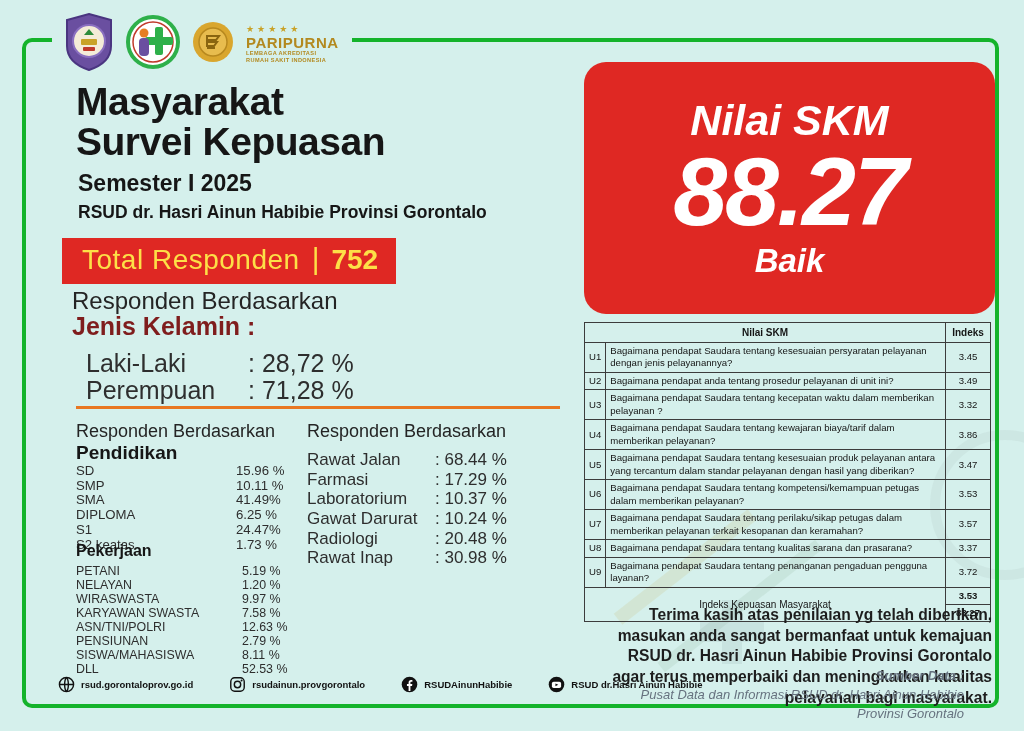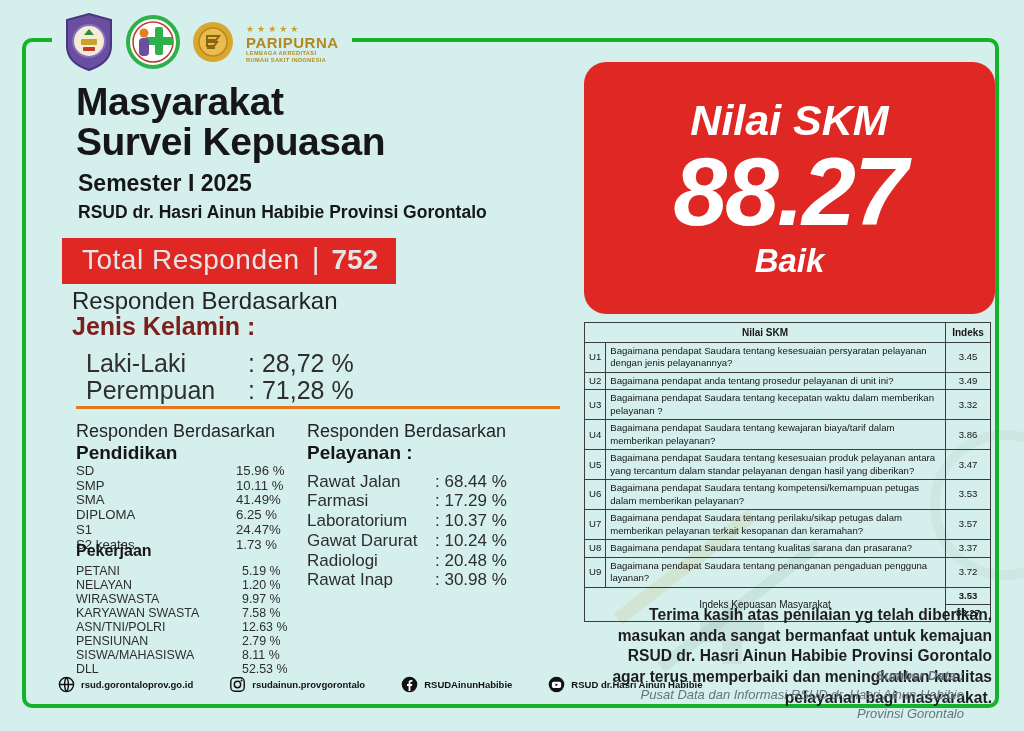--- a/index.html
+++ b/index.html
@@ -37,21 +37,21 @@
   .stars { color:#c9a227; font-size:9px; letter-spacing:3px; }
   .acc-name { color:#b3891f; font-weight:bold; font-size:15px; letter-spacing:.5px; margin-top:1px;}
   .acc-sub { color:#b3891f; font-weight:bold; font-size:5.6px; letter-spacing:.4px; margin-top:1px;}
 
   
   .title { left:76px; top:82px; font-size:39px; font-weight:800; line-height:1.02; letter-spacing:-.5px; color:#161616;}
   .semester { left:78px; top:170px; font-size:23px; font-weight:800; color:#161616;}
   .rsud { left:78px; top:202px; font-size:17.5px; font-weight:800; color:#161616;}
 
   .banner {
-    left:62px; top:238px; background:#df2823; color:#e5e5e5;
+    left:62px; top:238px; background:#df2823; color:#fde047;
     padding:5px 18px 7px 20px; font-size:28px; display:flex; align-items:center; gap:12px;
   }
   .banner .lbl { font-weight:500; letter-spacing:.5px;}
   .banner .sep { font-weight:300; font-size:30px; position:relative; top:-1px;}
   .banner .val { font-weight:800; }
 
   .h-light { font-size:24px; font-weight:400; color:#242424; line-height:1.05;}
   .h-bold  { font-size:25px; font-weight:800; color:#7f1d1d; line-height:1.1;}
   .gender-head { left:72px; top:288px; }
   .gender-rows { left:86px; top:350px; font-size:25px; color:#2e2e2e;}
@@ -209,21 +209,20 @@
       </div>
     <div class="p-row">
         <span class="pl">S2 keatas</span>
         <span class="pv">1.73 %</span>
       </div>
   </div>
 </div>
 
 <div class="abs pelayanan">
   <div class="sub-h-light">Responden Berdasarkan</div>
-  <div class="sub-h-bold">Pelayanan :</div>
   <div class="pel-rows">
     <div class="s-row">
         <span class="sl">Rawat Jalan</span>
         <span>: 68.44 %</span>
       </div>
     <div class="s-row">
         <span class="sl">Farmasi</span>
         <span>: 17.29 %</span>
       </div>
     <div class="s-row">

